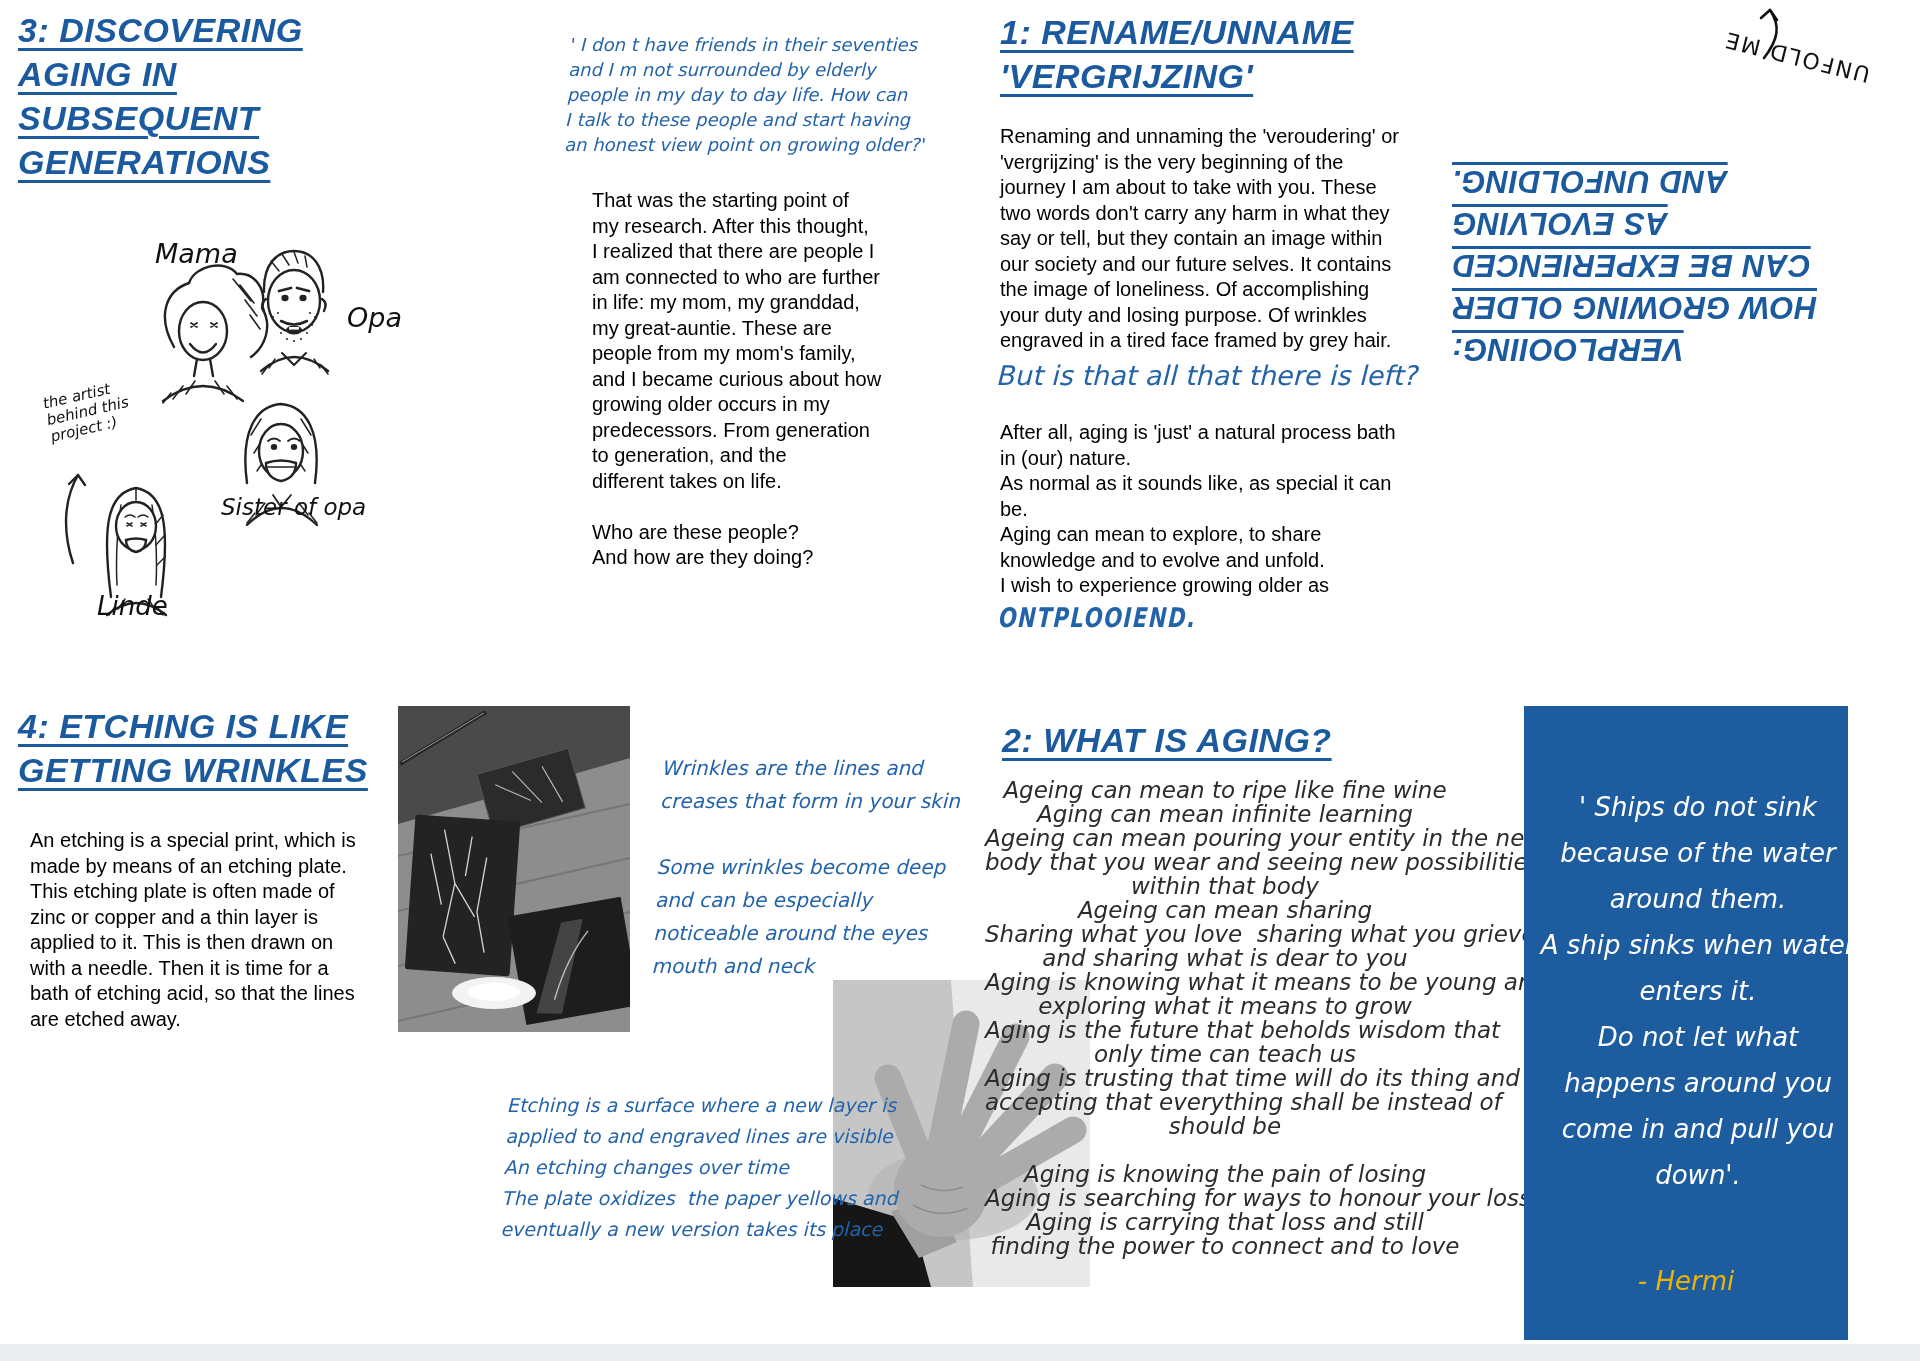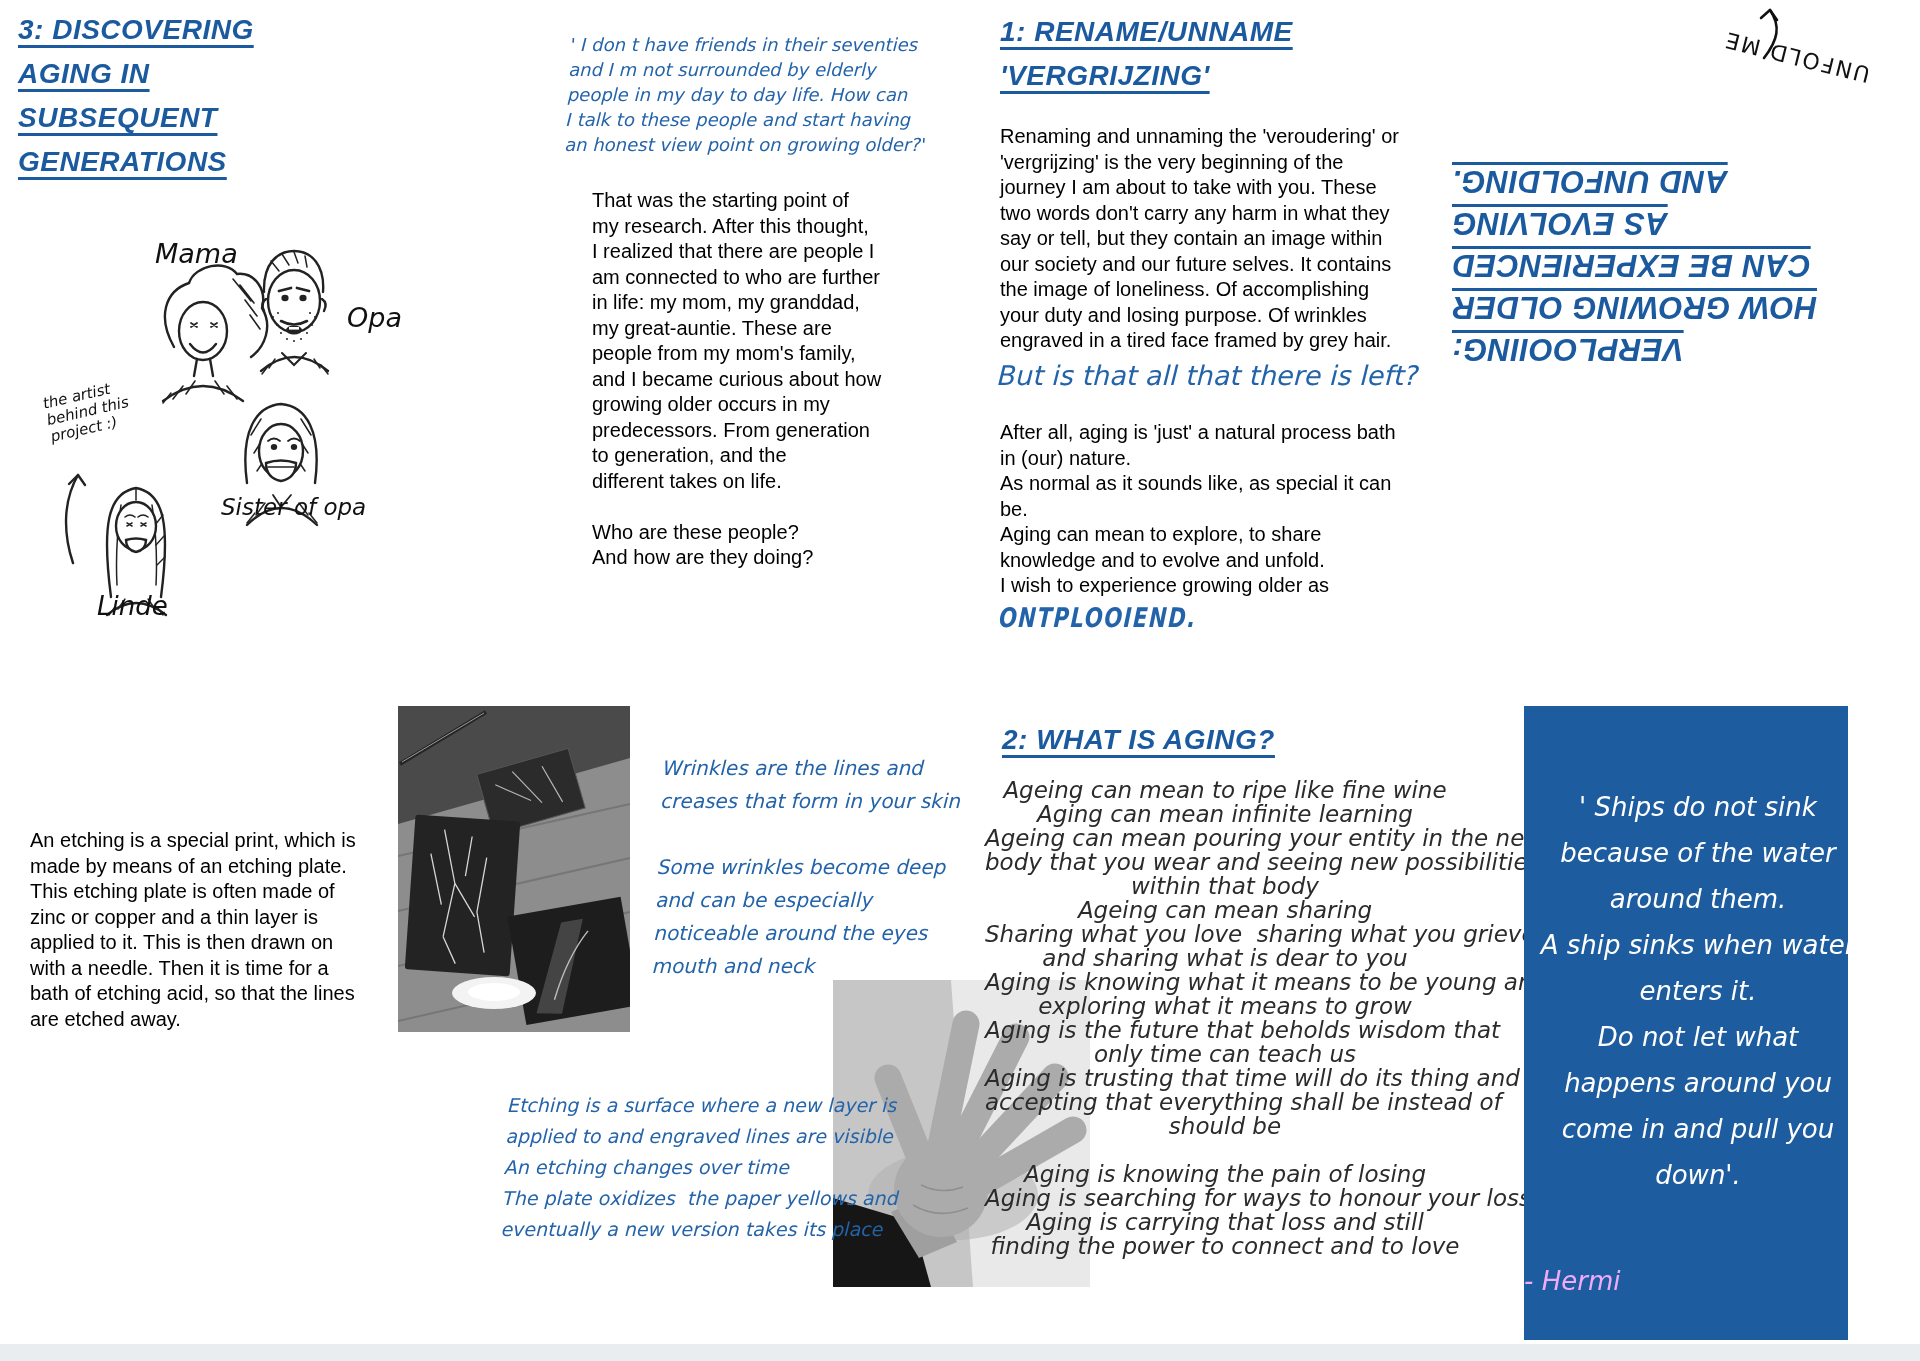--- a/index.html
+++ b/index.html
@@ -1,39 +1,39 @@
 <!DOCTYPE html>
 <html><head>
 <meta charset="utf-8">
 <style>
   html,body{margin:0;padding:0;background:#ffffff;}
   #page{position:relative;width:1920px;height:1361px;background:#ffffff;overflow:hidden;
         font-family:"Liberation Sans",sans-serif;color:#1c1c1c;}
   .abs{position:absolute;}
   .lines{white-space:pre;}
   .h{font-weight:bold;font-style:italic;color:#1b5a9e;text-decoration:underline;
-     text-decoration-thickness:2.5px;text-underline-offset:6px;font-size:28px;line-height:44px;letter-spacing:.5px;}
+     text-decoration-thickness:2.5px;text-underline-offset:6px;font-size:34px;line-height:44px;letter-spacing:.5px;}
   .body-text{font-size:20px;line-height:25.5px;color:#000000;}
   .script{font-family:"DejaVu Sans",sans-serif;font-style:italic;color:#2363a9;}
   .script-black{font-family:"DejaVu Sans",sans-serif;font-style:italic;color:#2b2b2b;}
   #intro-quote{font-size:18px;line-height:25px;transform:skewX(-3deg);}
   #sec1-question{font-size:27px;transform:skewX(-3deg);}
   #ontplooiend{font-size:27px;font-weight:600;letter-spacing:2px;transform:scaleX(.78) skewX(-4deg);transform-origin:left top;}
   #wrinkles-note{font-size:20px;line-height:33px;transform:skewX(-3deg);}
   #etching-note{font-size:19px;line-height:31px;transform:skewX(-3deg);}
   #aging-poem{font-size:23px;line-height:24px;text-align:center;}
   #flipped-tagline{transform:rotate(180deg);text-align:right;font-size:31px;line-height:42px;}
   #unfold-note{transform:rotate(194deg);font-family:"DejaVu Sans",sans-serif;font-size:22px;letter-spacing:2px;color:#111;}
   #artist-note{transform:rotate(-13deg);font-family:"DejaVu Sans",sans-serif;font-style:italic;
                font-size:15px;line-height:17px;color:#111;}
   #quote-panel{background:#1d5c9e;}
   #quote-text{color:#ffffff;font-family:"DejaVu Sans",sans-serif;font-style:italic;
               font-size:26px;line-height:46px;text-align:center;width:100%;}
-  #quote-attribution{color:#f0abfc;font-family:"DejaVu Sans",sans-serif;font-style:italic;
-                     font-size:26px;text-align:left;width:100%;}
+  #quote-attribution{color:#eab308;font-family:"DejaVu Sans",sans-serif;font-style:italic;
+                     font-size:26px;text-align:center;width:100%;}
   #bottom-strip{background:#e9edf0;}
   svg text{font-family:"DejaVu Sans",sans-serif;}
 </style>
 </head>
 <body>
 
 <div id="page">
 
   <svg class="abs" id="family-sketch" style="left:35px;top:195px;" width="385" height="425" viewBox="0 0 385 425">
     <g fill="none" stroke="#222" stroke-width="2.4" stroke-linecap="round">
@@ -208,20 +208,22 @@
     <path d="M22,6 L13,14 M22,6 L29,16" fill="none" stroke="#111" stroke-width="2.6" stroke-linecap="round"></path>
   </svg>
   <div class="abs" id="unfold-note" style="left:1702px;top:42px;width:170px;">UNFOLD ME</div>
 
   <div class="abs lines h" id="flipped-tagline" style="left:1452px;top:160px;width:438px;">VERPLOOIING:
 HOW GROWING OLDER
 CAN BE EXPERIENCED
 AS EVOLVING
 AND UNFOLDING.</div>
 
+  <div class="abs lines h" id="sec4-title" style="left:18px;top:704px;">4: ETCHING IS LIKE
+GETTING WRINKLES</div>
   <div class="abs lines body-text" id="sec4-para1" style="left:30px;top:828px;">An etching is a special print, which is
 made by means of an etching plate.
 This etching plate is often made of
 zinc or copper and a thin layer is
 applied to it. This is then drawn on
 with a needle. Then it is time for a
 bath of etching acid, so that the lines
 are etched away.</div>
 
   <div class="abs lines script" id="wrinkles-note" style="left:658px;top:752px;">Wrinkles are the lines and

